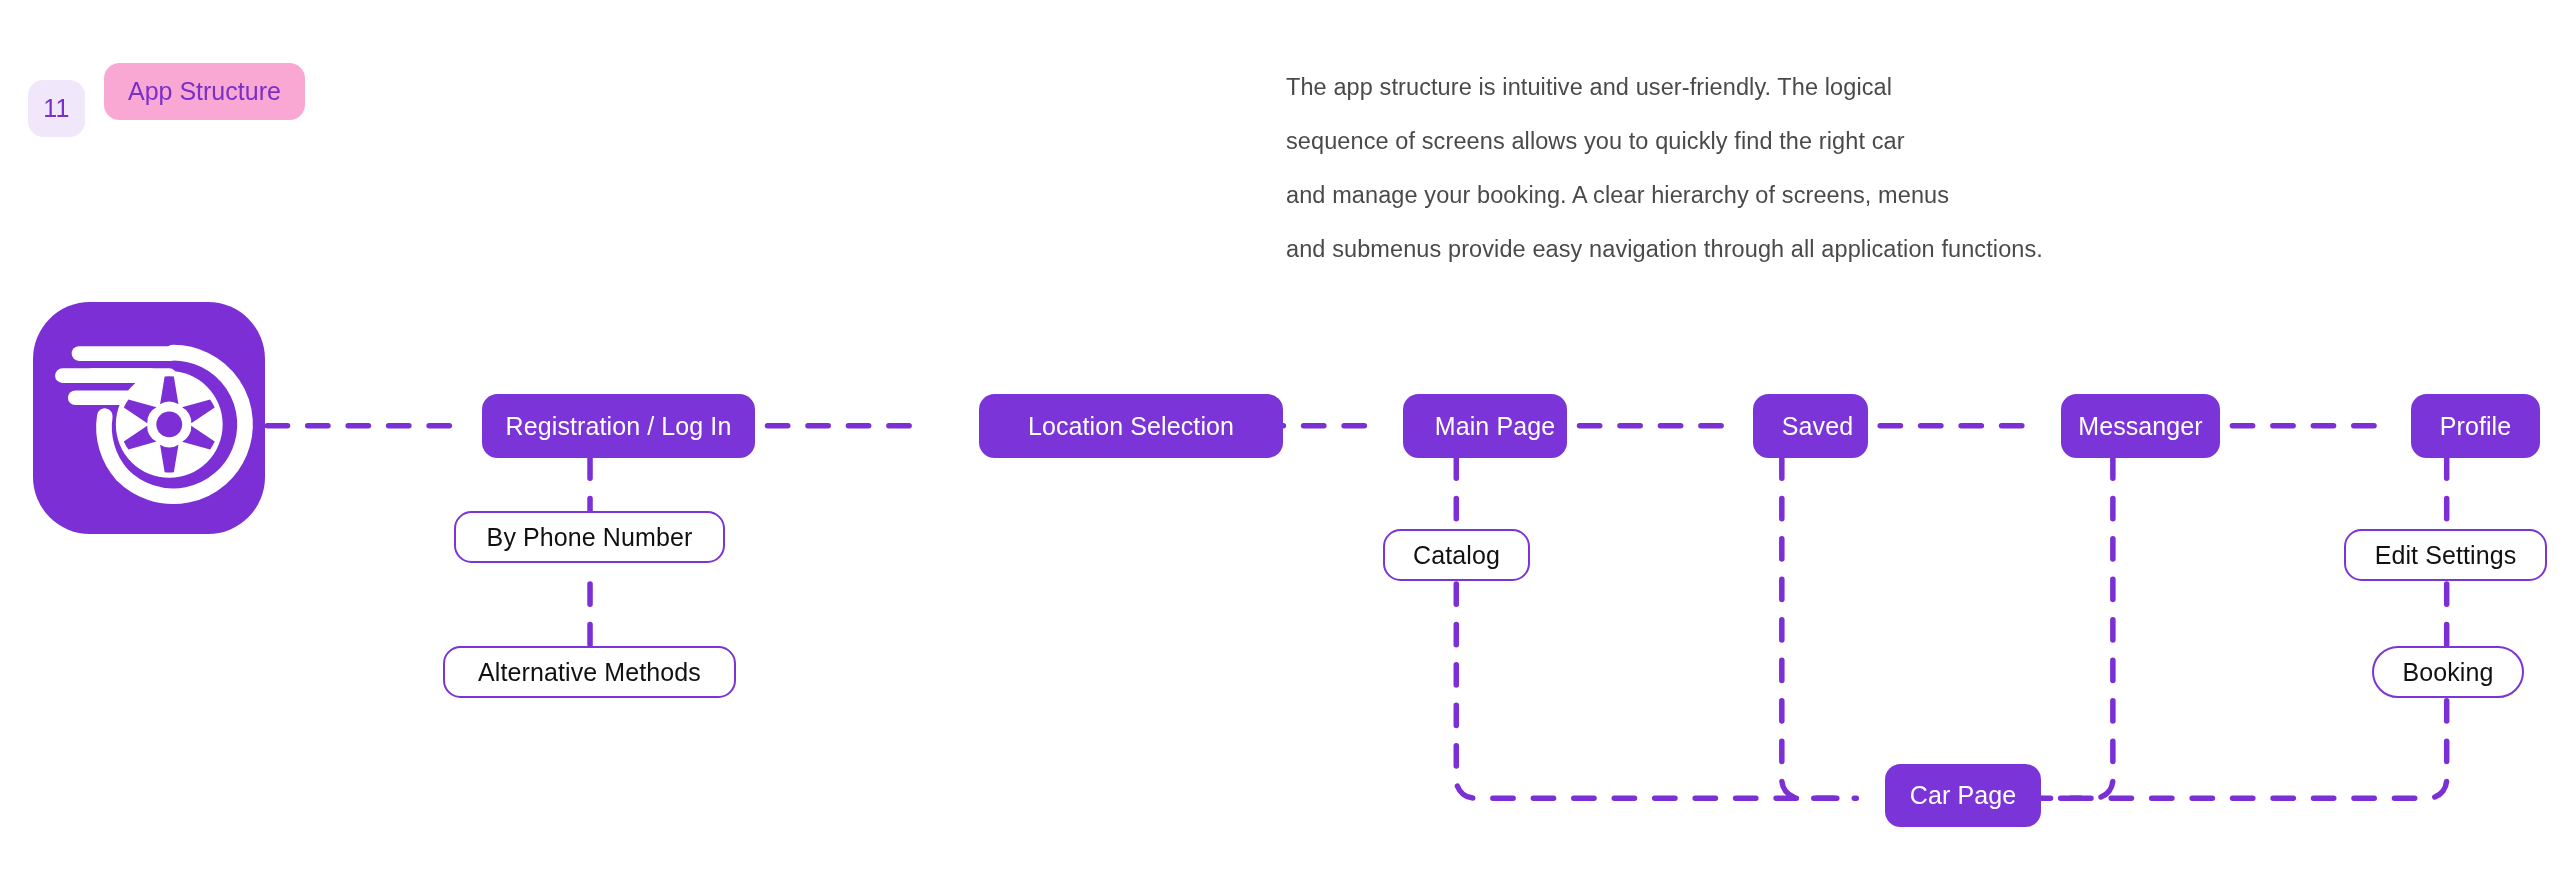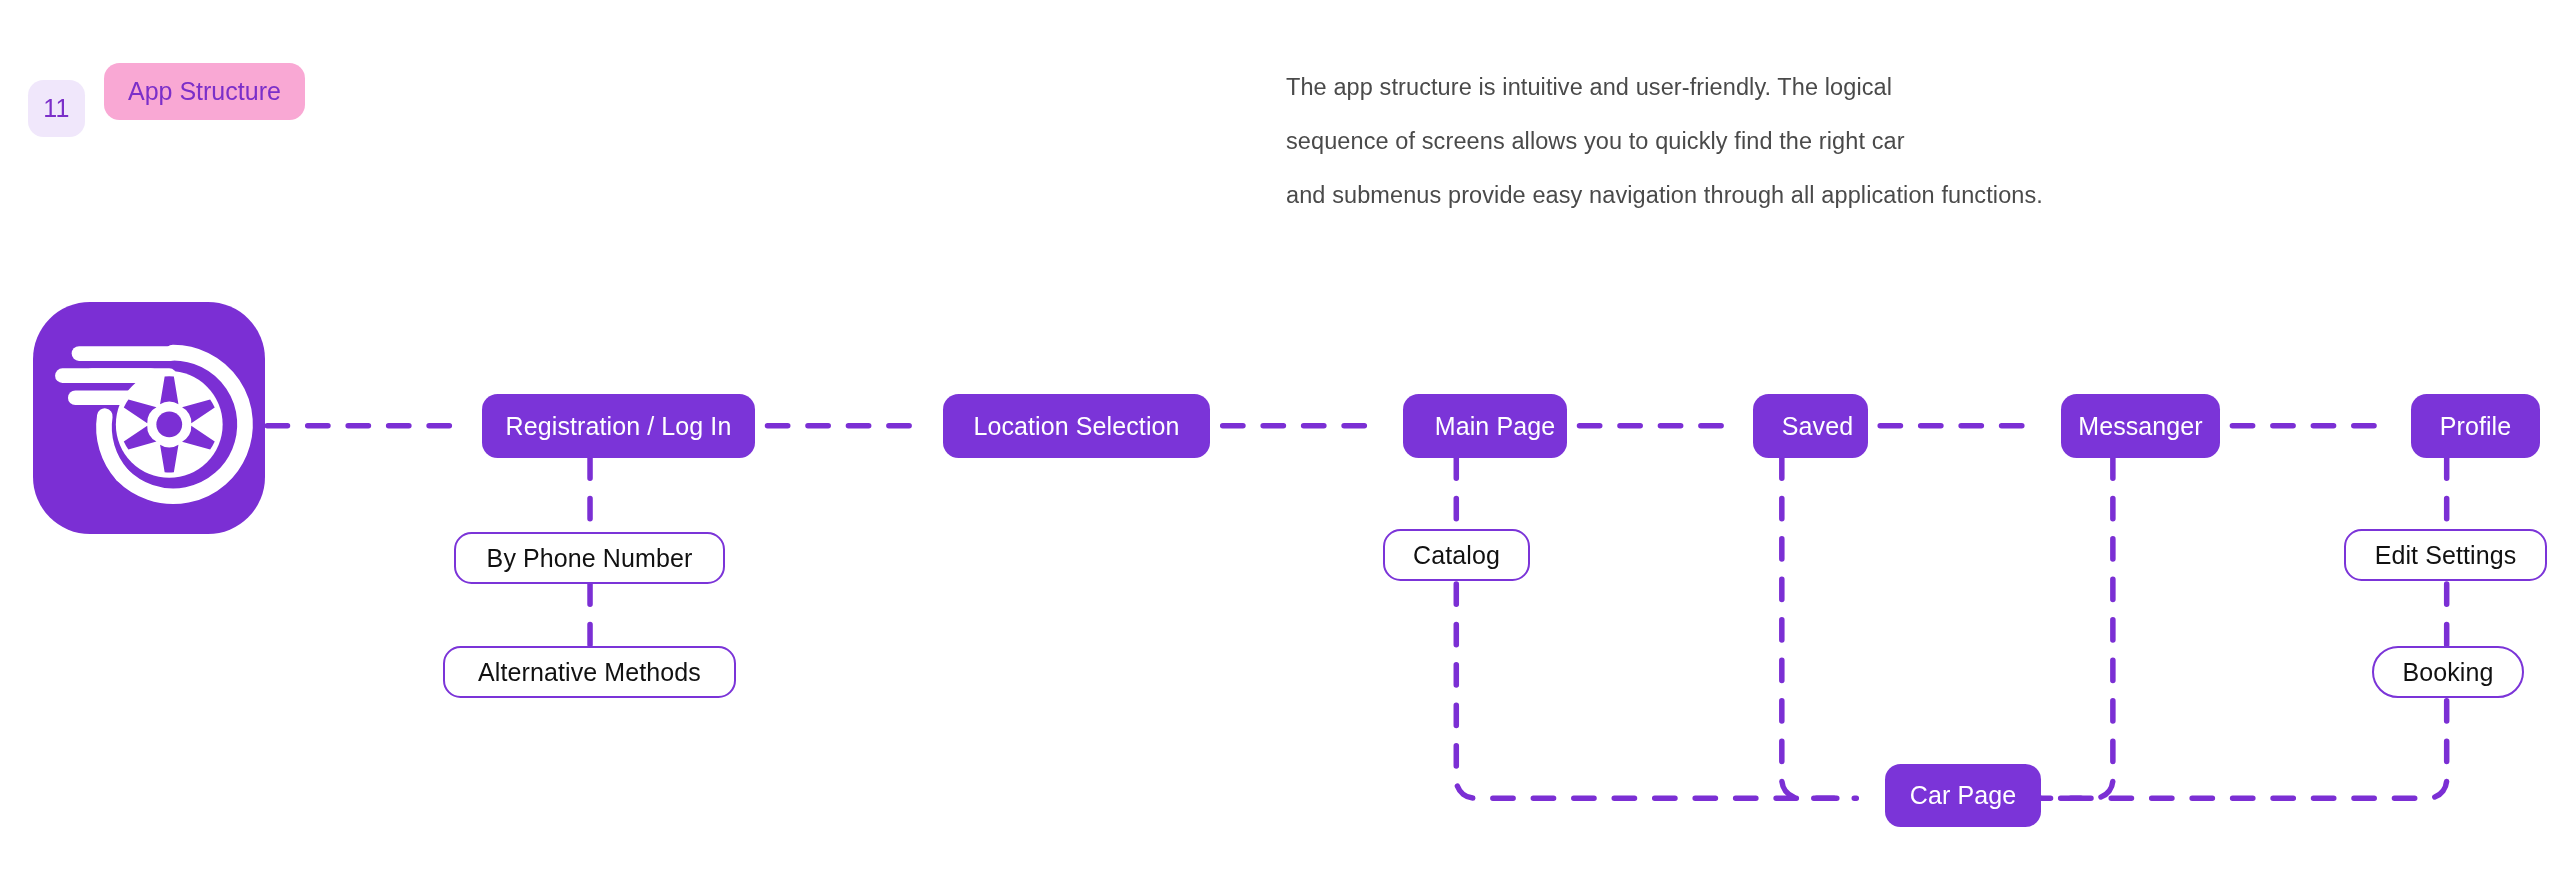--- a/index.html
+++ b/index.html
@@ -109,20 +109,21 @@
 
 <div id="header-area">
 
   <div id="slide-badge">11</div>
 
   <div id="slide-title-chip">App Structure</div>
 
   <div id="description">
     <span class="desc-line">The app structure is intuitive and user-friendly. The logical</span>
     <span class="desc-line">sequence of screens allows you to quickly find the right car</span>
+    <span class="desc-line">and manage your booking. A clear hierarchy of screens, menus</span>
     <span class="desc-line">and submenus provide easy navigation through all application functions.</span>
   </div>
 </div>
 
 <div id="app-logo">
   <svg viewBox="0 0 252 252" xmlns="http://www.w3.org/2000/svg">
     <g fill="#ffffff">
       <rect x="42" y="48" width="116" height="16" rx="8"></rect>
       <rect x="24" y="72" width="112" height="16" rx="8"></rect>
       <rect x="56" y="72" width="100" height="16" rx="8"></rect>
@@ -169,21 +170,21 @@
     <path d="M1937 498 V 848 a 20 20 0 0 0 20 20 H 2018"></path>
     <path d="M2297 498 V 848 a 20 20 0 0 1 -20 20 H 2188"></path>
     <path d="M2660 762 V 848 a 20 20 0 0 1 -20 20 H 2188"></path>
   </g>
 </svg>
 
 <div class="node primary" style="left:454px; top:394px; width:273px;">
   <span>Registration / Log In</span>
 </div>
 
-<div class="node primary" style="left:915px; top:394px; width:267px;">
+<div class="node primary" style="left:951px; top:394px; width:304px;">
   <span>Location Selection</span>
 </div>
 
 <div class="node primary" style="left:1375px; top:394px; width:164px;padding-left:20px;">
   <span>Main Page</span>
 </div>
 
 <div class="node primary" style="left:1725px; top:394px; width:115px;padding-left:14px;">
   <span>Saved</span>
 </div>
@@ -193,21 +194,21 @@
 </div>
 
 <div class="node primary" style="left:2383px; top:394px; width:129px;">
   <span>Profile</span>
 </div>
 
 <div class="node primary" style="left:1857px; top:764px; width:156px; height:63px;">
   <span>Car Page</span>
 </div>
 
-<div class="node sub" style="left:454px; top:532px; width:271px;">
+<div class="node sub" style="left:454px; top:511px; width:271px;">
   <span>By Phone Number</span>
 </div>
 
 <div class="node sub" style="left:443px; top:646px; width:293px;">
   <span>Alternative Methods</span>
 </div>
 
 <div class="node sub" style="left:1383px; top:529px; width:147px;">
   <span>Catalog</span>
 </div>

